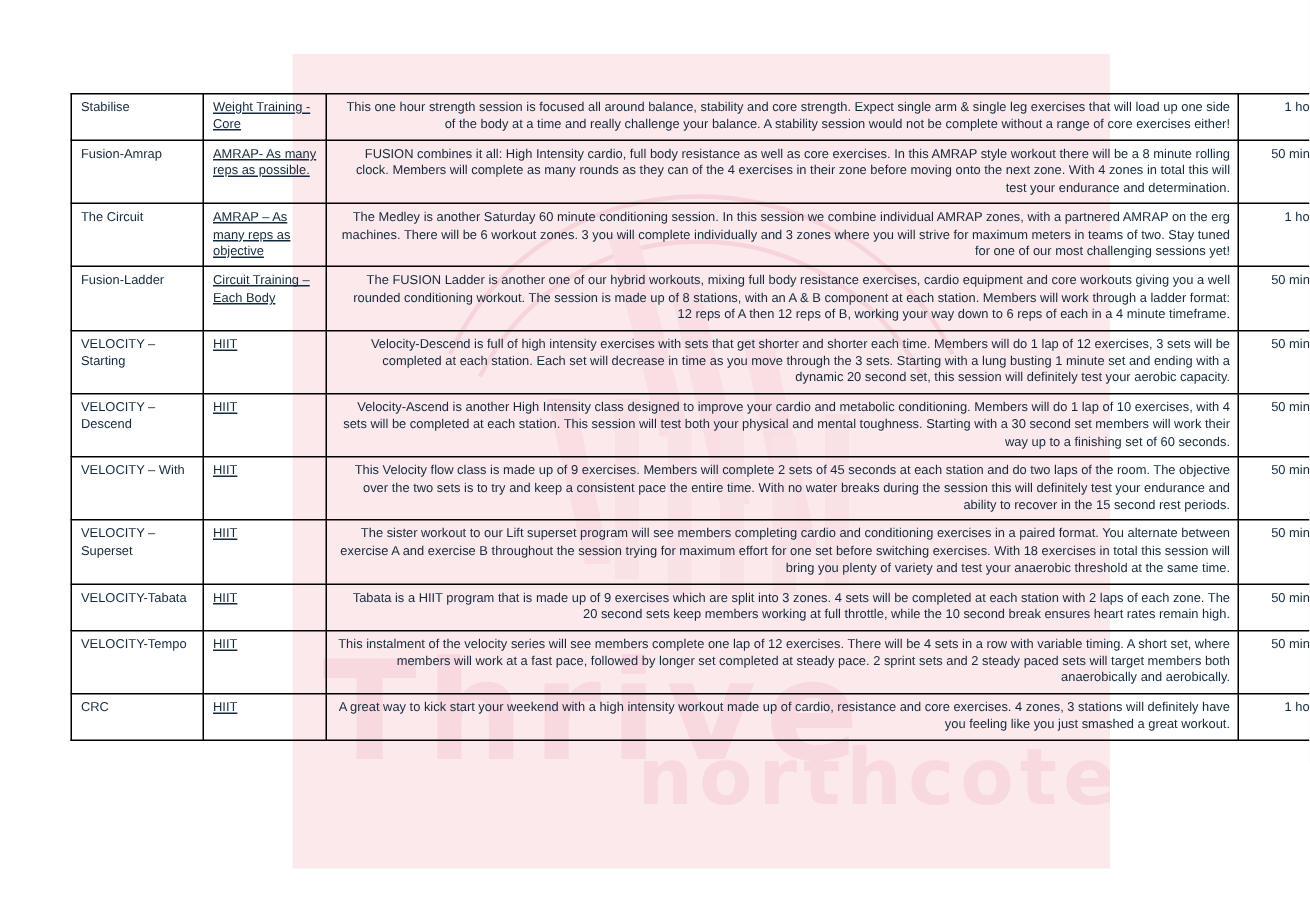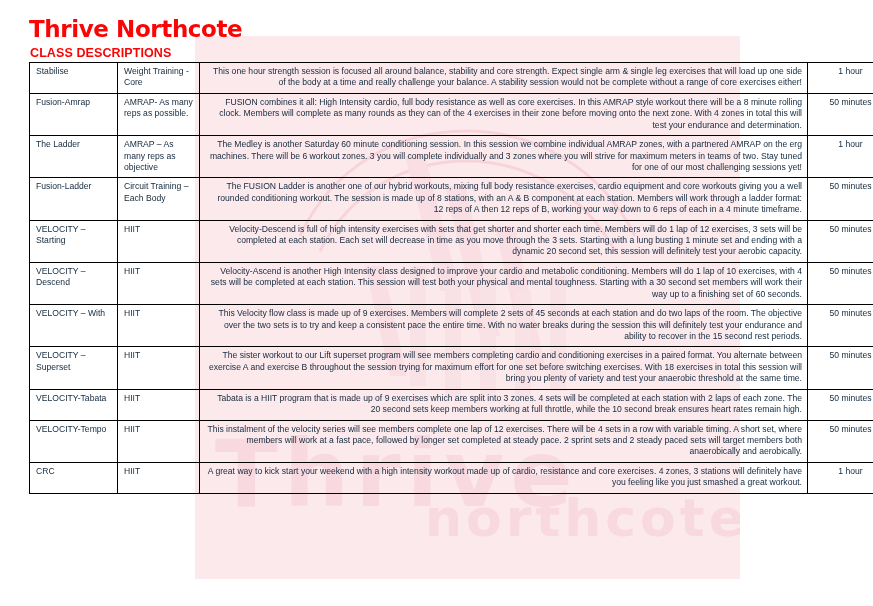--- a/index.html
+++ b/index.html
@@ -69,42 +69,42 @@
     font-size: 12.5px;
     letter-spacing: 0.1px;
     color: #fa0505;
     margin: 5px 0 0 1px;
     white-space: nowrap;
   }
 
   
   .table-wrap {
     position: absolute;
-    left: 29px;
+    left: 47px;
     top: 62px;
     width: 815px;
     z-index: 2;
   }
   table.desc-table {
     border-collapse: collapse;
     width: 815px;
     table-layout: fixed;
     background: transparent;
   }
   table.desc-table td {
     border: 1px solid #000000;
     vertical-align: top;
     padding: 3px 5px 4px 6px;
     font-size: 8.6px;
     line-height: 1.33;
     color: #13293d;
     background: transparent;
   }
   td.c-name   { width: 76px; }
-  td.c-type   { width: 70px; }
+  td.c-type   { width: 70px; text-decoration: underline; }
   td.c-desc   { width: 596px; }
   td.c-dur    { width: 73px; text-align: center; white-space: nowrap; }
 
   td.c-name, td.c-type, td.c-dur {
     font-size: 8.6px;
   }
   td.c-desc {
     text-align: right;
   }
 </style>
@@ -132,45 +132,41 @@
       <rect x="285" y="235" width="16" height="125"></rect>
       <rect x="320" y="255" width="16" height="105"></rect>
       <rect x="355" y="240" width="16" height="115"></rect>
     </g>
     <g fill="#f5cdd5" font-family="DejaVu Sans, sans-serif" font-weight="bold">
       <text x="20" y="470" font-size="92" letter-spacing="6">Thrive</text>
       <text x="230" y="500" font-size="52" letter-spacing="4">northcote</text>
     </g>
   </svg>
 
-  <div class="header">
-    <div class="brand-title">Thrive Northcote</div>
-    <div class="section-title">CLASS DESCRIPTIONS</div>
-  </div>
 
   <div class="table-wrap">
     <table class="desc-table">
       <tbody>
 
         <tr>
           <td class="c-name">Stabilise</td>
           <td class="c-type">Weight Training - Core</td>
           <td class="c-desc">This one hour strength session is focused all around balance, stability and core strength. Expect single arm &amp; single leg exercises that will load up one side of the body at a time and really challenge your balance. A stability session would not be complete without a range of core exercises either!</td>
           <td class="c-dur">1 hour</td>
         </tr>
 
         <tr>
           <td class="c-name">Fusion-Amrap</td>
           <td class="c-type">AMRAP- As many reps as possible.</td>
           <td class="c-desc">FUSION combines it all: High Intensity cardio, full body resistance as well as core exercises. In this AMRAP style workout there will be a 8 minute rolling clock. Members will complete as many rounds as they can of the 4 exercises in their zone before moving onto the next zone. With 4 zones in total this will test your endurance and determination.</td>
           <td class="c-dur">50 minutes</td>
         </tr>
 
         <tr>
-          <td class="c-name">The Ladder</td>
+          <td class="c-name">The Circuit</td>
           <td class="c-type">AMRAP – As many reps as objective</td>
           <td class="c-desc">The Medley is another Saturday 60 minute conditioning session. In this session we combine individual AMRAP zones, with a partnered AMRAP on the erg machines. There will be 6 workout zones. 3 you will complete individually and 3 zones where you will strive for maximum meters in teams of two. Stay tuned for one of our most challenging sessions yet!</td>
           <td class="c-dur">1 hour</td>
         </tr>
 
         <tr>
           <td class="c-name">Fusion-Ladder</td>
           <td class="c-type">Circuit Training – Each Body</td>
           <td class="c-desc">The FUSION Ladder is another one of our hybrid workouts, mixing full body resistance exercises, cardio equipment and core workouts giving you a well rounded conditioning workout. The session is made up of 8 stations, with an A &amp; B component at each station. Members will work through a ladder format: 12 reps of A then 12 reps of B, working your way down to 6 reps of each in a 4 minute timeframe.</td>
           <td class="c-dur">50 minutes</td>

